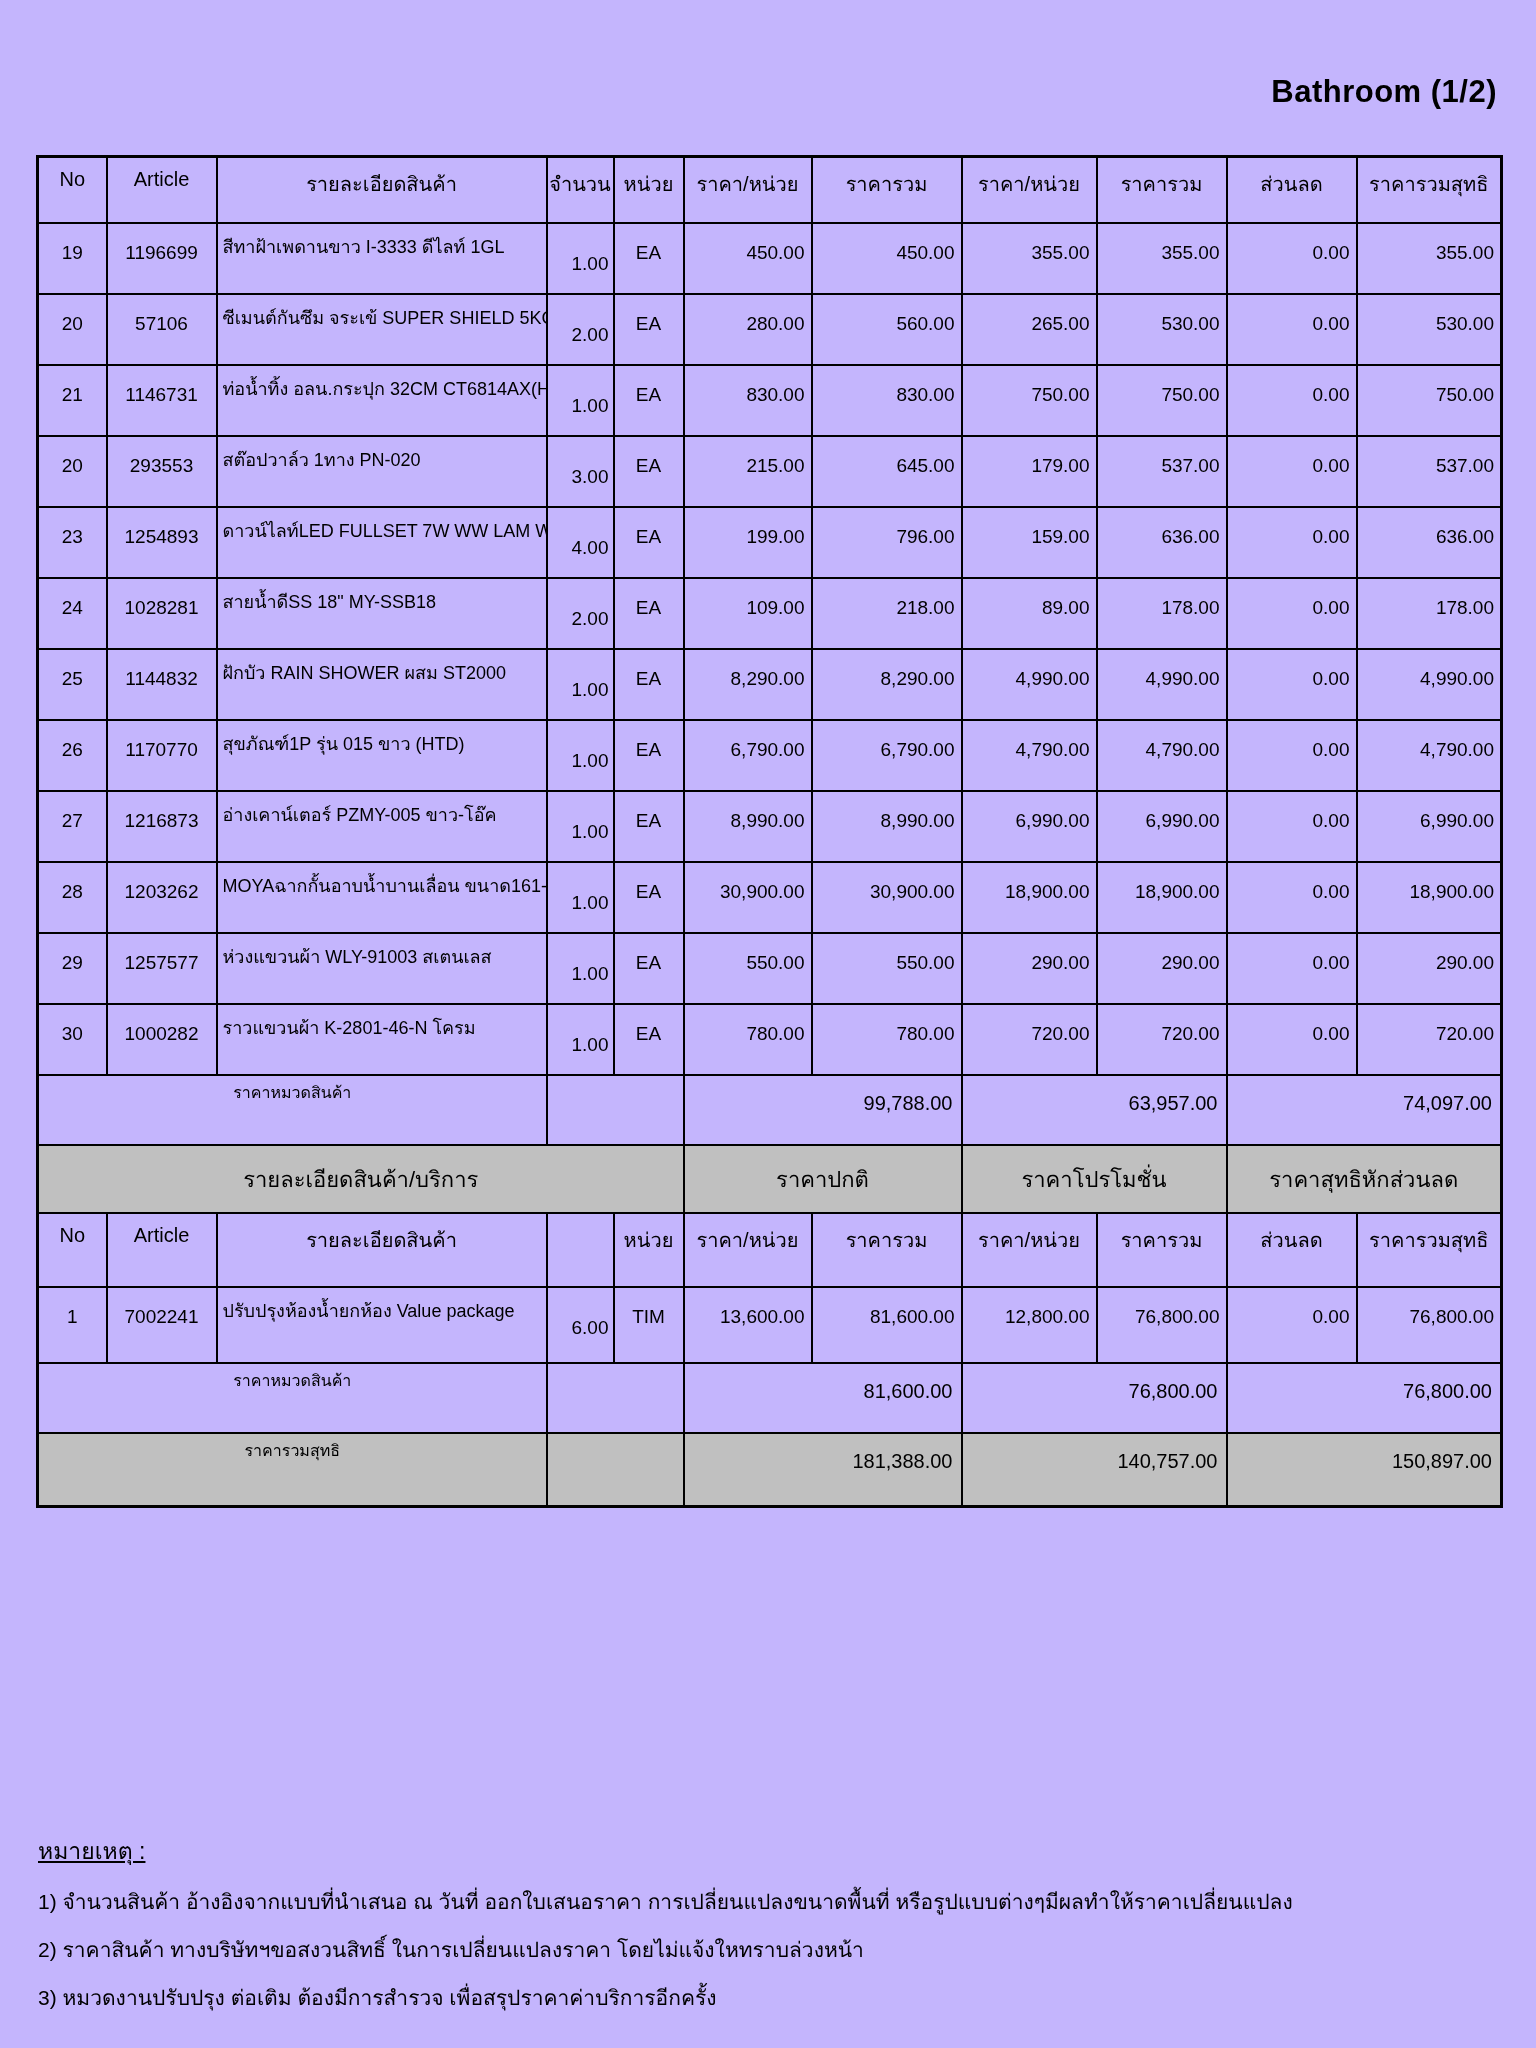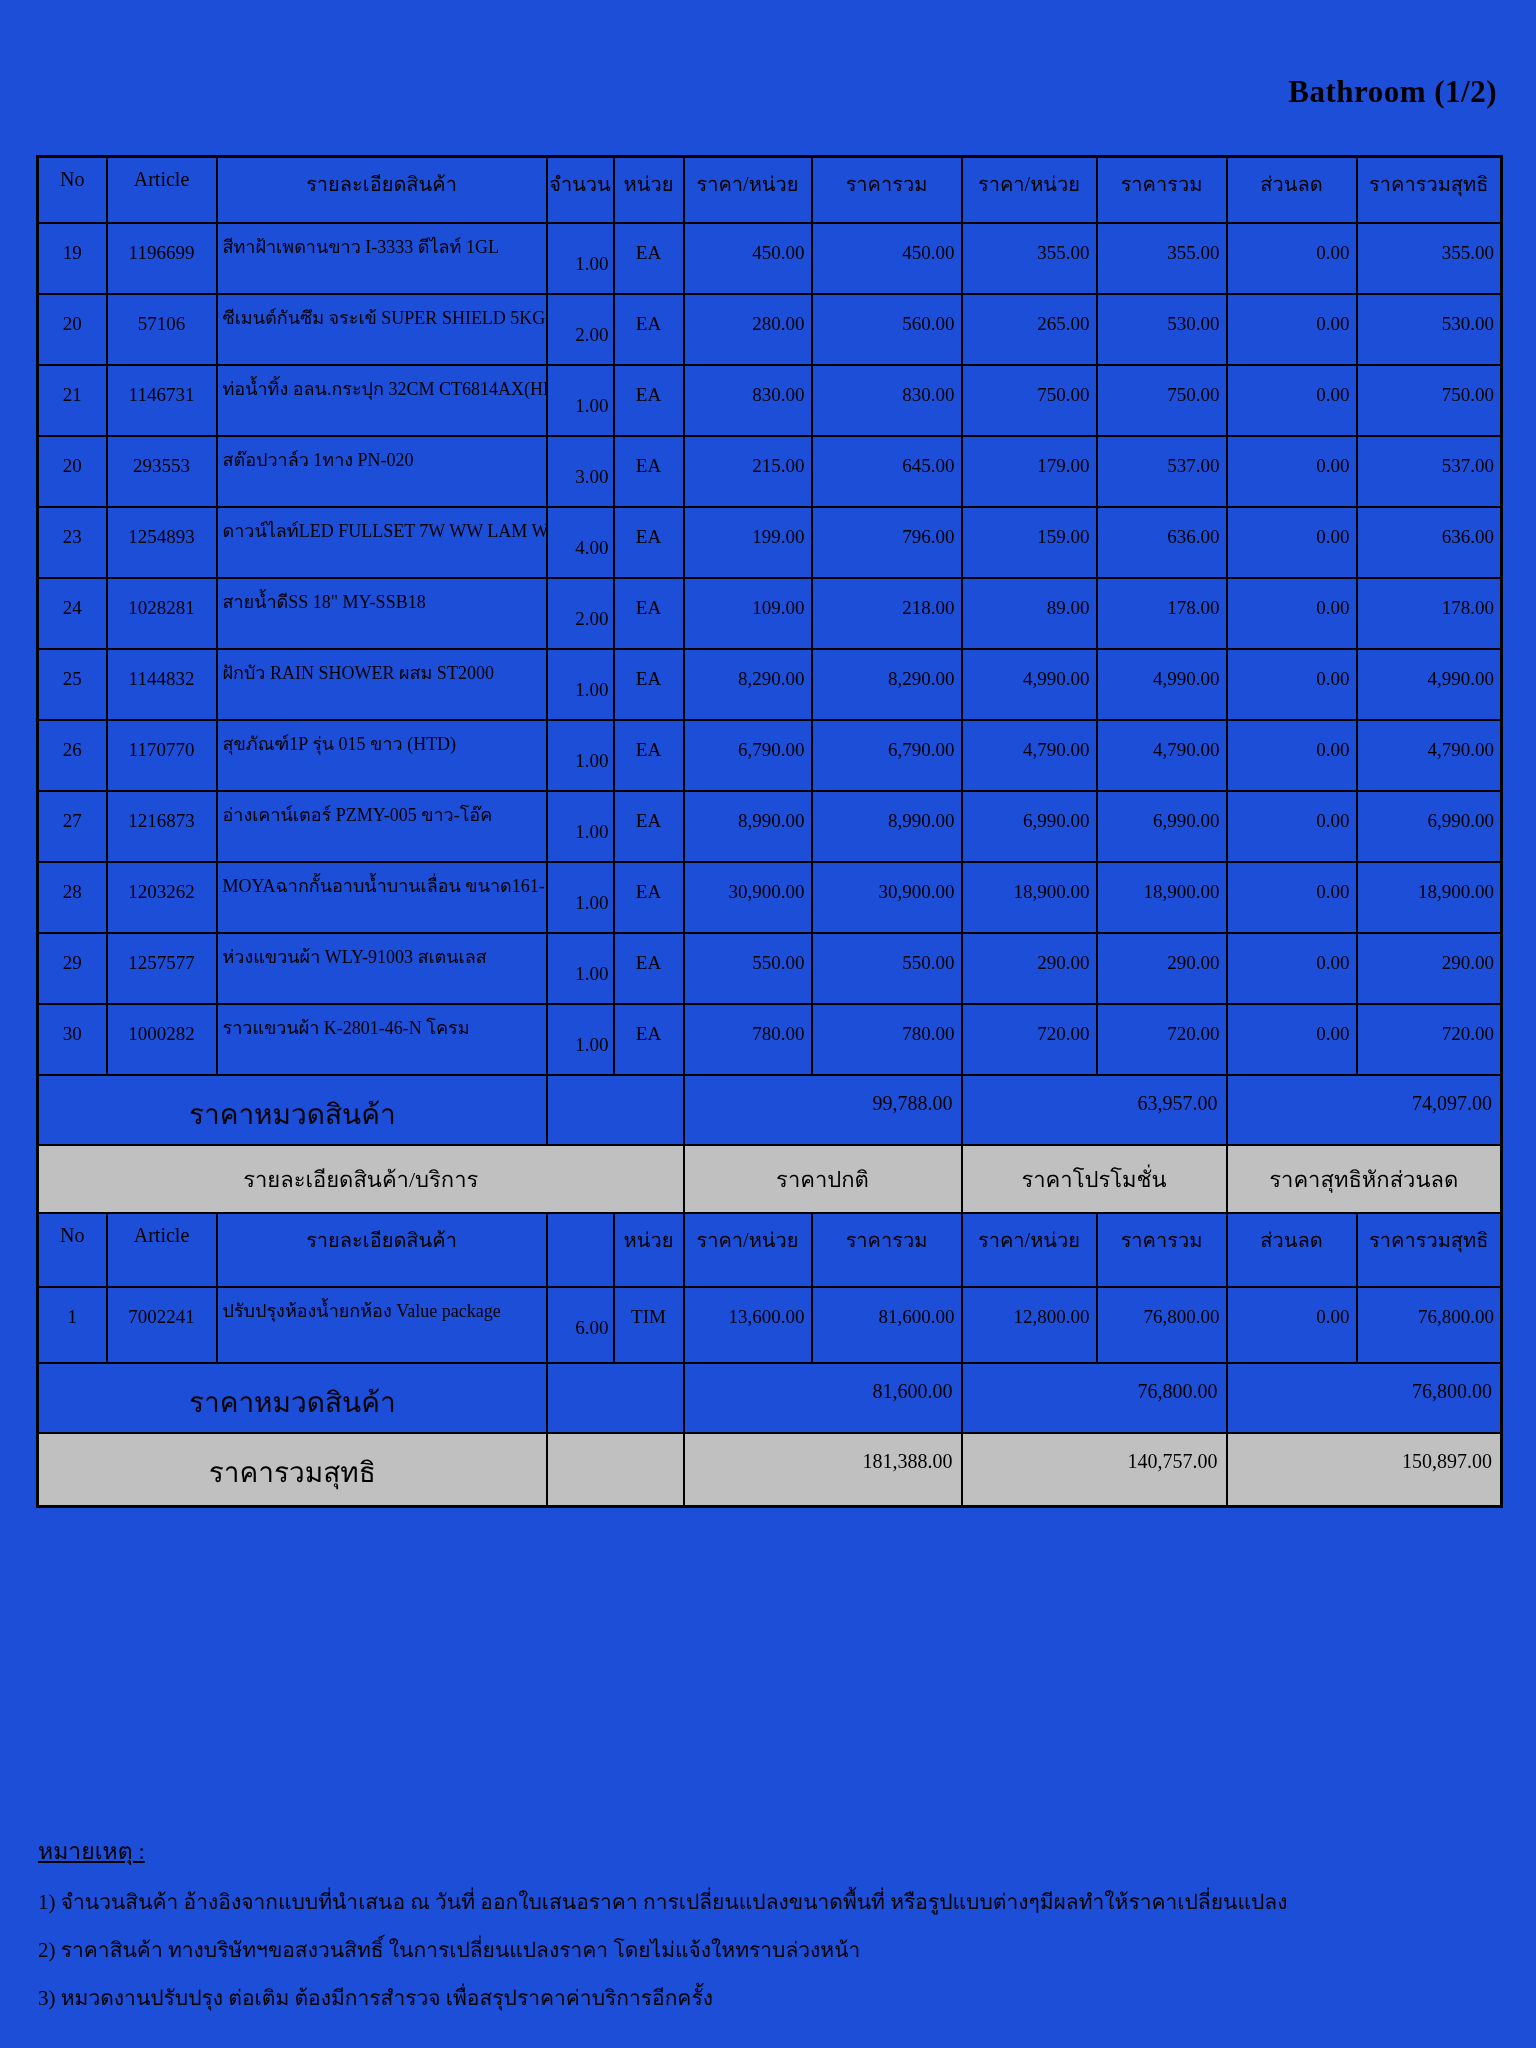--- a/index.html
+++ b/index.html
@@ -1,17 +1,17 @@
 <!DOCTYPE html>
 <html><head>
 <meta charset="utf-8">
 <style>
   html,body { margin:0; padding:0; background:#ffffff; }
   body { width:1536px; height:2048px; font-family:"Liberation Sans", sans-serif; color:#000; }
-  .page { position:relative; width:1536px; height:2048px; background:#1d4ed8; overflow:hidden;font-family:Liberation Serif, serif; }
+  .page { position:relative; width:1536px; height:2048px; background:#c4b5fd; overflow:hidden; }
 
   .title { position:absolute; top:74px; right:39px; font-size:31px; font-weight:bold; letter-spacing:0.5px; }
 
   table.qt { position:absolute; left:36px; top:155px; width:1464px;
              border-collapse:collapse; table-layout:fixed; border:3px solid #000; }
   .qt td { border:2px solid #000; vertical-align:top; box-sizing:border-box;
            overflow:hidden; font-weight:normal; }
 
   tr.h-hdr  { height:66px; }
   tr.h-item { height:71px; }
@@ -20,21 +20,21 @@
   tr.h-hdr2 { height:74px; }
   tr.h-svc  { height:76px; }
   tr.h-tot  { height:74px; }
 
   .hdr-cell { text-align:center; font-size:20px; padding-top:10px; }
   .cen  { text-align:center; font-size:19px; padding-top:18px; }
   .rt   { text-align:right; font-size:19px; padding:18px 6px 0 2px; }
   .qty  { text-align:right; font-size:19px; padding:29px 4px 0 2px; }
   .desc { text-align:left; font-size:18px; padding:8px 2px 0 5px; white-space:nowrap; }
 
-  .sum-label { text-align:center; font-size:28px; font-weight:bold; padding-top:16px; }
+  .sum-label { text-align:center; font-size:16px; font-weight:bold; padding-top:4px; }
   .sum-val   { text-align:right;  font-size:20px; font-weight:bold; padding:16px 8px 0 0; }
 
   .gray { background:#c0c0c0; }
   .sec-label { text-align:center; font-size:22px; font-weight:bold; padding-top:16px; }
   .tot-val   { text-align:right;  font-size:20px; font-weight:bold; padding:16px 8px 0 0; }
 
   .notes { position:absolute; left:38px; top:1833px; width:1480px; }
   .notes-heading { font-size:23px; text-decoration:underline; margin:0 0 16px 0; }
   .note-line { font-size:21px; margin:12px 0 15px 0; white-space:nowrap; }
 </style>

